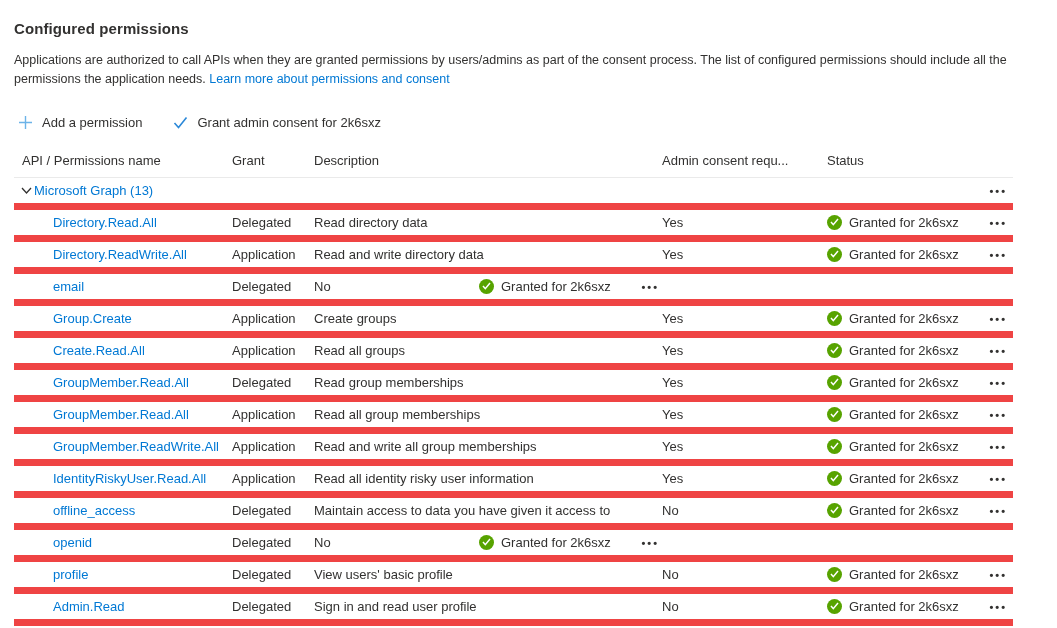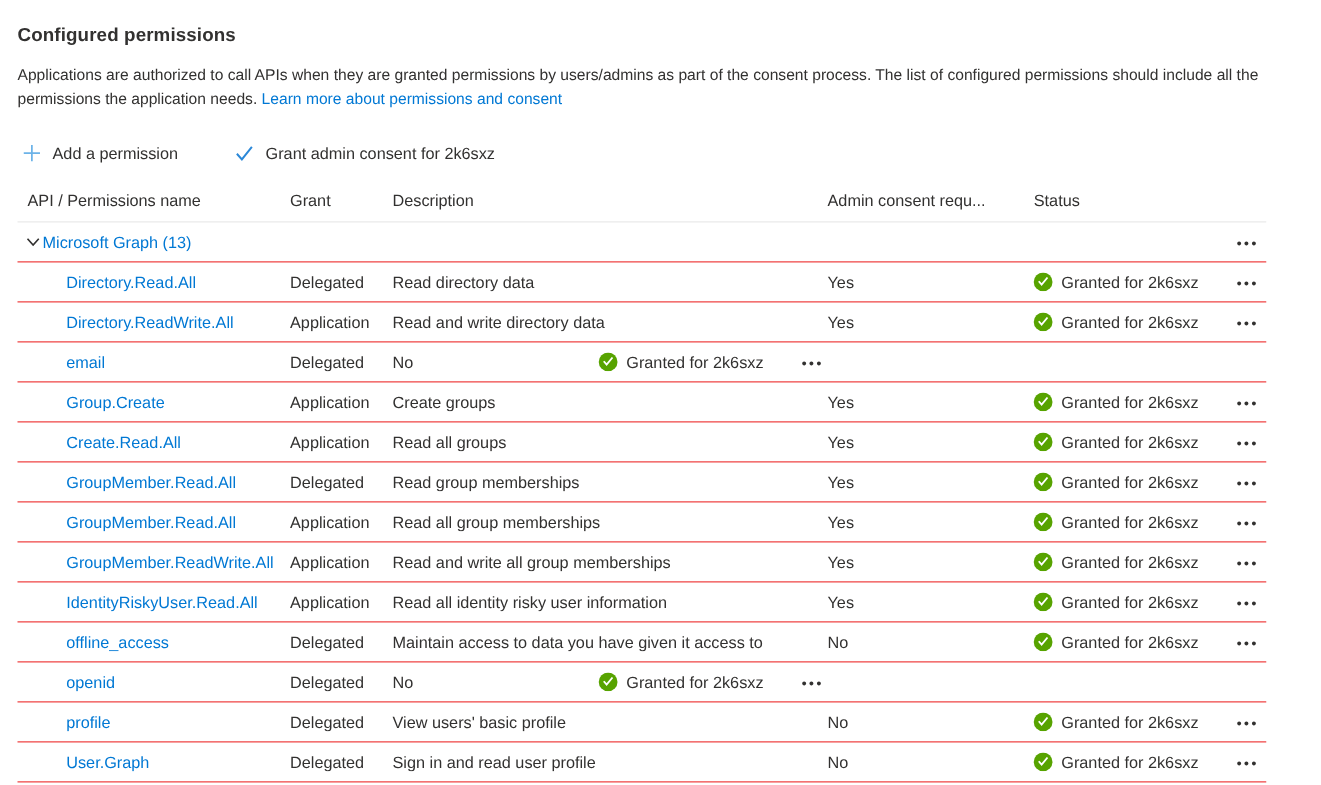--- a/index.html
+++ b/index.html
@@ -13,30 +13,30 @@
   }
   .page-title {
     font-size: 15px; font-weight: 700; color: #323130;
     margin: 4px 0 14px 0; letter-spacing: 0.1px;
   }
   .description {
     font-size: 12.5px; line-height: 1.55; color: #323130;
     max-width: 1000px; margin-bottom: 16px;
   }
   .learn-link { color: #0078d4; text-decoration: none; cursor: pointer; }
-  .toolbar { display: flex; align-items: center; gap: 42px; margin: 2px 0 4px 2px; height: 34px; }
+  .toolbar { display: flex; align-items: center; gap: 27px; margin: 2px 0 4px 2px; height: 34px; }
   .cmd-btn {
     display: inline-flex; align-items: center; gap: 9px;
     font-size: 13px; color: #323130; cursor: pointer;
     background: none; border: none; padding: 4px 2px;
     font-family: inherit;
   }
   .cmd-icon { width: 15px; height: 15px; display: inline-flex; align-items: center; justify-content: center; }
   .perm-table { width: 999px; font-size: 13px; }
-  .row { display: flex; align-items: center; height: 32px; border-bottom: 1px solid #ef4444; }
+  .row { display: flex; align-items: center; height: 32px; border-bottom: 7px solid #ef4444; }
   .header-row { height: 34px; font-weight: 400; border-bottom: 1px solid #eaeaea; }
   .cell { padding: 0 4px; white-space: nowrap; overflow: hidden; }
   .col-name   { width: 214px; padding-left: 8px; }
   .col-type   { width: 82px; }
   .col-desc   { flex: 1; }
   .col-admin  { width: 165px; text-overflow: ellipsis; }
   .col-status { width: 150px; display: flex; align-items: center; gap: 7px; }
   .col-menu   { width: 40px; text-align: right; padding-right: 6px; }
   .group-name { display: flex; align-items: center; padding-left: 5px; }
   .perm-link, .group-link { color: #0078d4; text-decoration: none; cursor: pointer; }
@@ -344,21 +344,21 @@
       </span>
       <span class="status-text">Granted for 2k6sxz</span>
     </div>
     <div class="cell col-menu">
       <span class="ellipsis-btn">•••</span>
     </div>
   </div>
 
   <div class="row">
     <div class="cell col-name">
-      <a class="perm-link">User.Graph</a>
+      <a class="perm-link">Admin.Read</a>
     </div>
     <div class="cell col-type">Delegated</div>
     <div class="cell col-desc">Sign in and read user profile</div>
     <div class="cell col-admin">No</div>
     <div class="cell col-status">
       <span class="status-icon">
         <svg width="9" height="8" viewBox="0 0 9 8">
               <path d="M1 4l2.3 2.7L8 1" stroke="#ffffff" stroke-width="1.5" fill="none"></path>
             </svg>
       </span>

